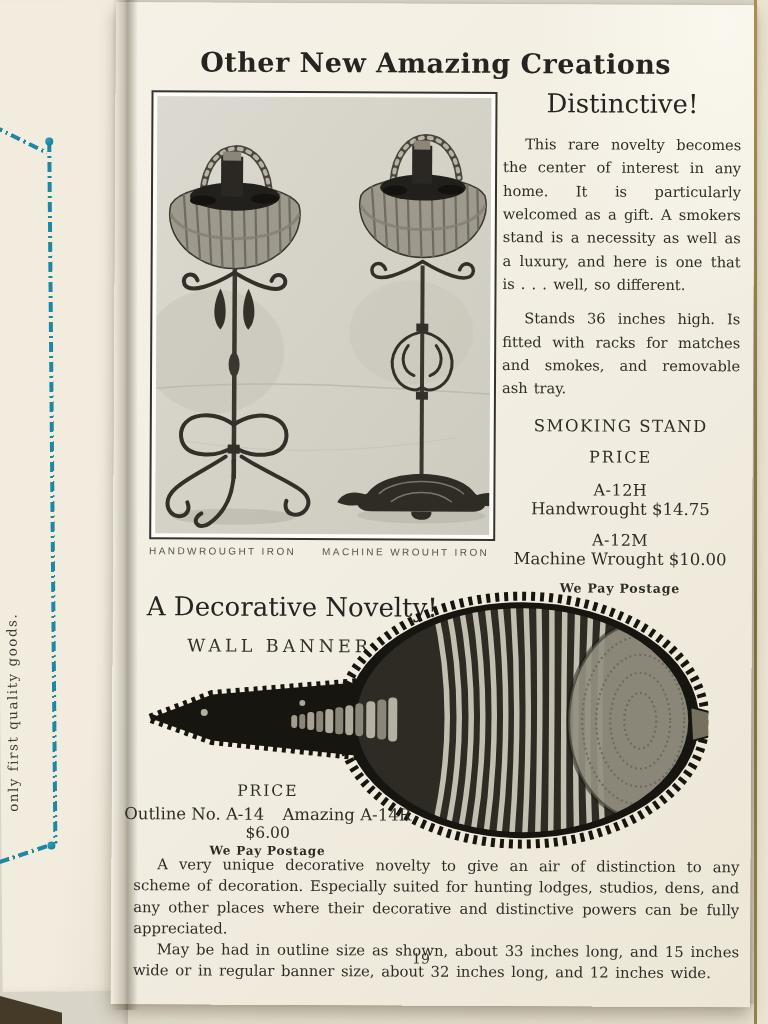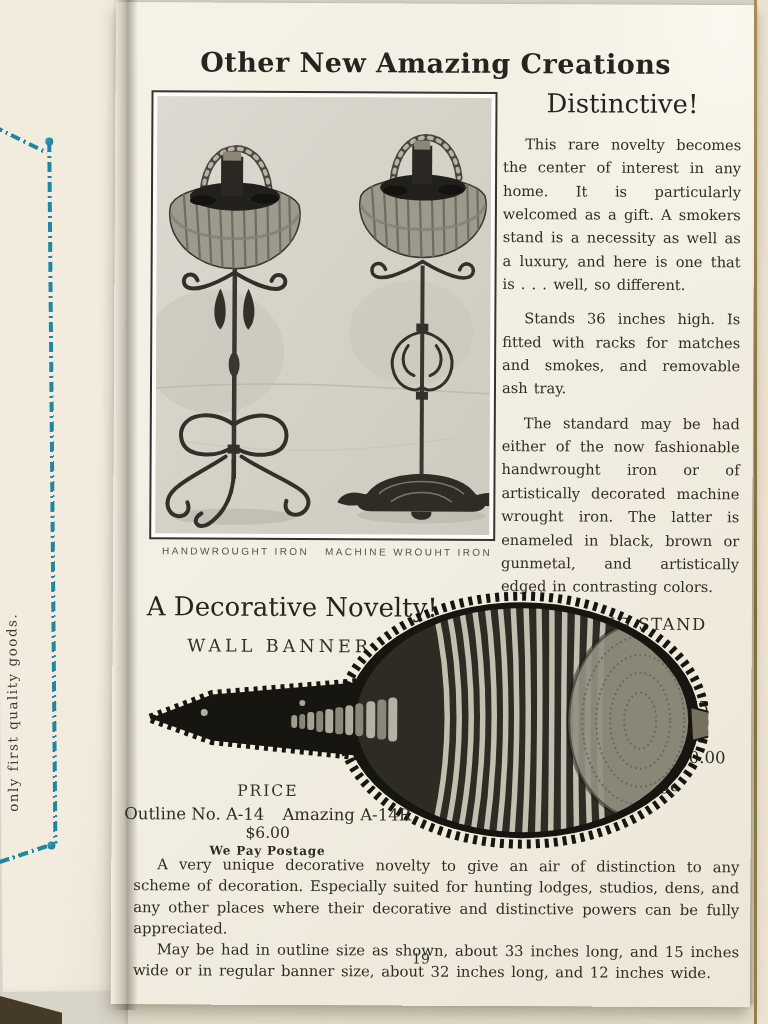--- a/index.html
+++ b/index.html
@@ -85,21 +85,21 @@
     position:absolute; left:70px; top:44px; width:500px;
     text-align:center; font-size:27px; letter-spacing:.5px; color:#262420;
   }
   .photo-frame {
     position:absolute; left:36px; top:88px; width:346px; height:449px;
     background:#fdfcf8; border:2.5px solid #35332d; padding:4px;
   }
   .photo-inner { width:100%; height:100%; background:#d7d4ca; overflow:hidden; }
   .captions { position:absolute; left:36px; top:543px; width:346px; display:flex; }
   .caption {
-    flex:1; text-align:center;
+    flex:1; text-align:left;
     font-family:"Liberation Sans","DejaVu Sans",sans-serif;
     font-size:10px; letter-spacing:2.4px; color:#55534b;
   }
 
   .right-col { position:absolute; left:388px; top:84px; width:238px; }
   .right-col h2 { font-size:26px; font-weight:normal; text-align:center;
     color:#262420; margin-bottom:14px; }
   .right-col p {
     font-size:14.6px; line-height:1.6; text-align:justify;
     text-indent:1.5em; margin-bottom:11px; word-spacing:1.5px;
@@ -238,21 +238,20 @@
 
       <div class="captions">
         <div class="caption">HANDWROUGHT IRON</div>
         <div class="caption">MACHINE WROUHT IRON</div>
       </div>
 
       <div class="right-col">
         <h2>Distinctive!</h2>
         <p>This rare novelty becomes the center of interest in any home.  It is particularly welcomed as a gift.  A smokers stand is a necessity as well as a luxury, and here is one that is . . . well, so different.</p>
         <p>Stands 36 inches high.  Is fitted with racks for matches and smokes, and removable ash tray.</p>
-        <p>The standard may be had either of the now fashionable handwrought iron or of artistically decorated machine wrought iron.  The latter is enameled in black, brown or gunmetal, and artistically edged in contrasting colors.</p>
         <div class="smoking-block">
           <div class="product">SMOKING STAND</div>
           <div class="price-label">PRICE</div>
           <div class="code">A-12H</div>
           <div class="desc">Handwrought $14.75</div>
           <div class="code">A-12M</div>
           <div class="desc">Machine Wrought $10.00</div>
           <div class="postage">We Pay Postage</div>
         </div>
       </div>

